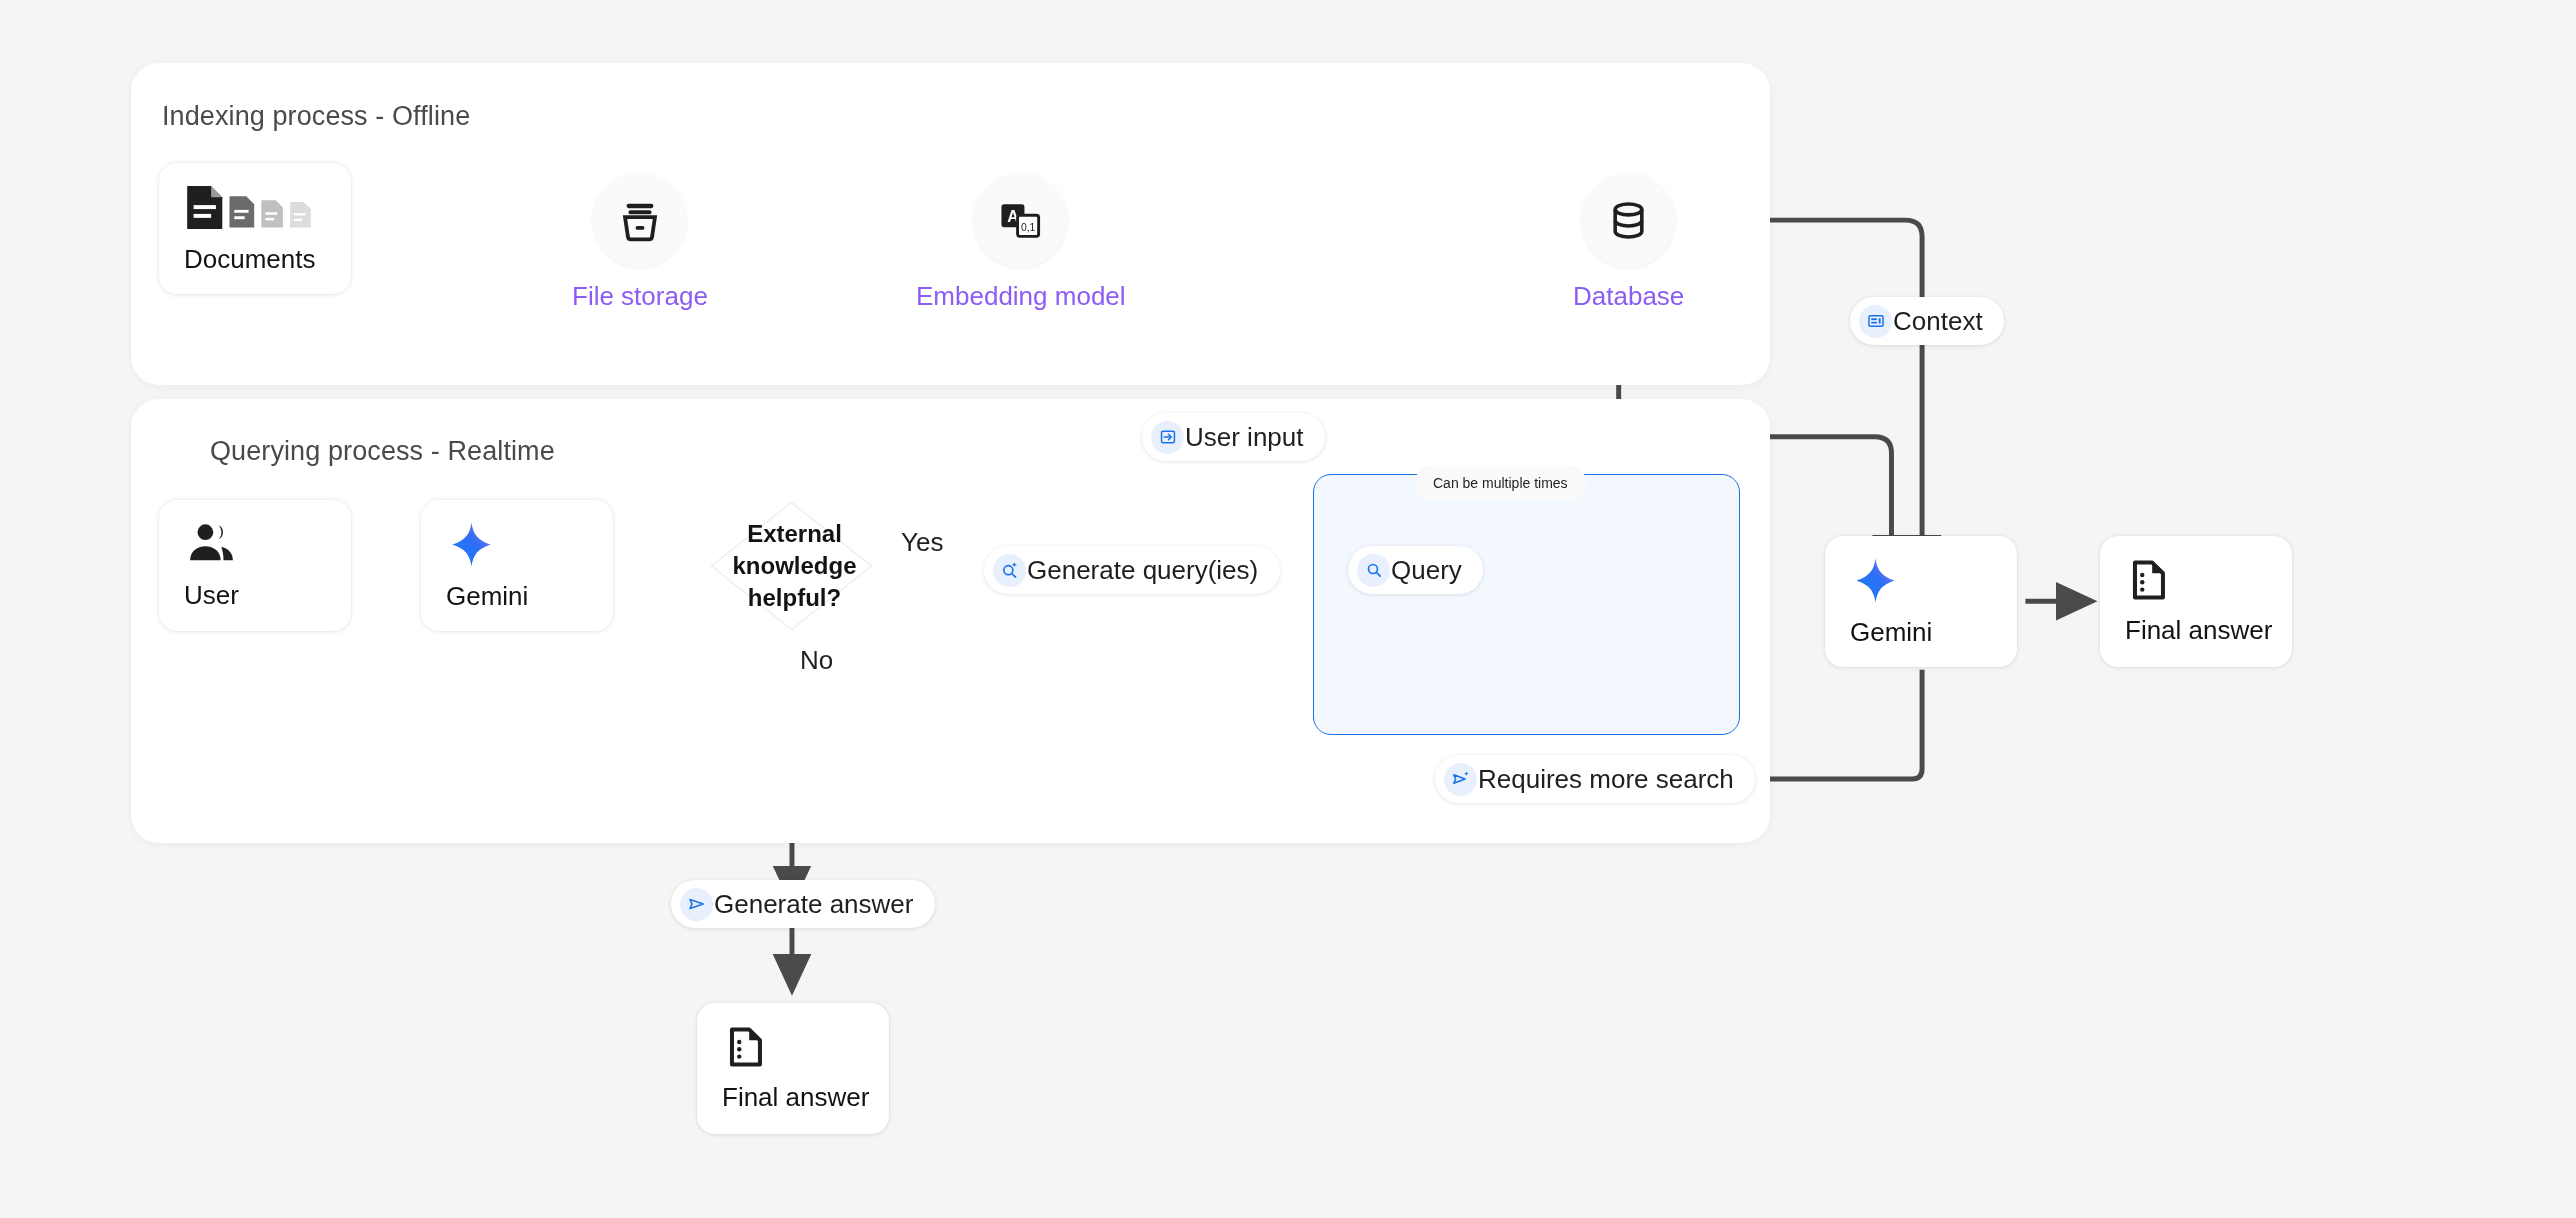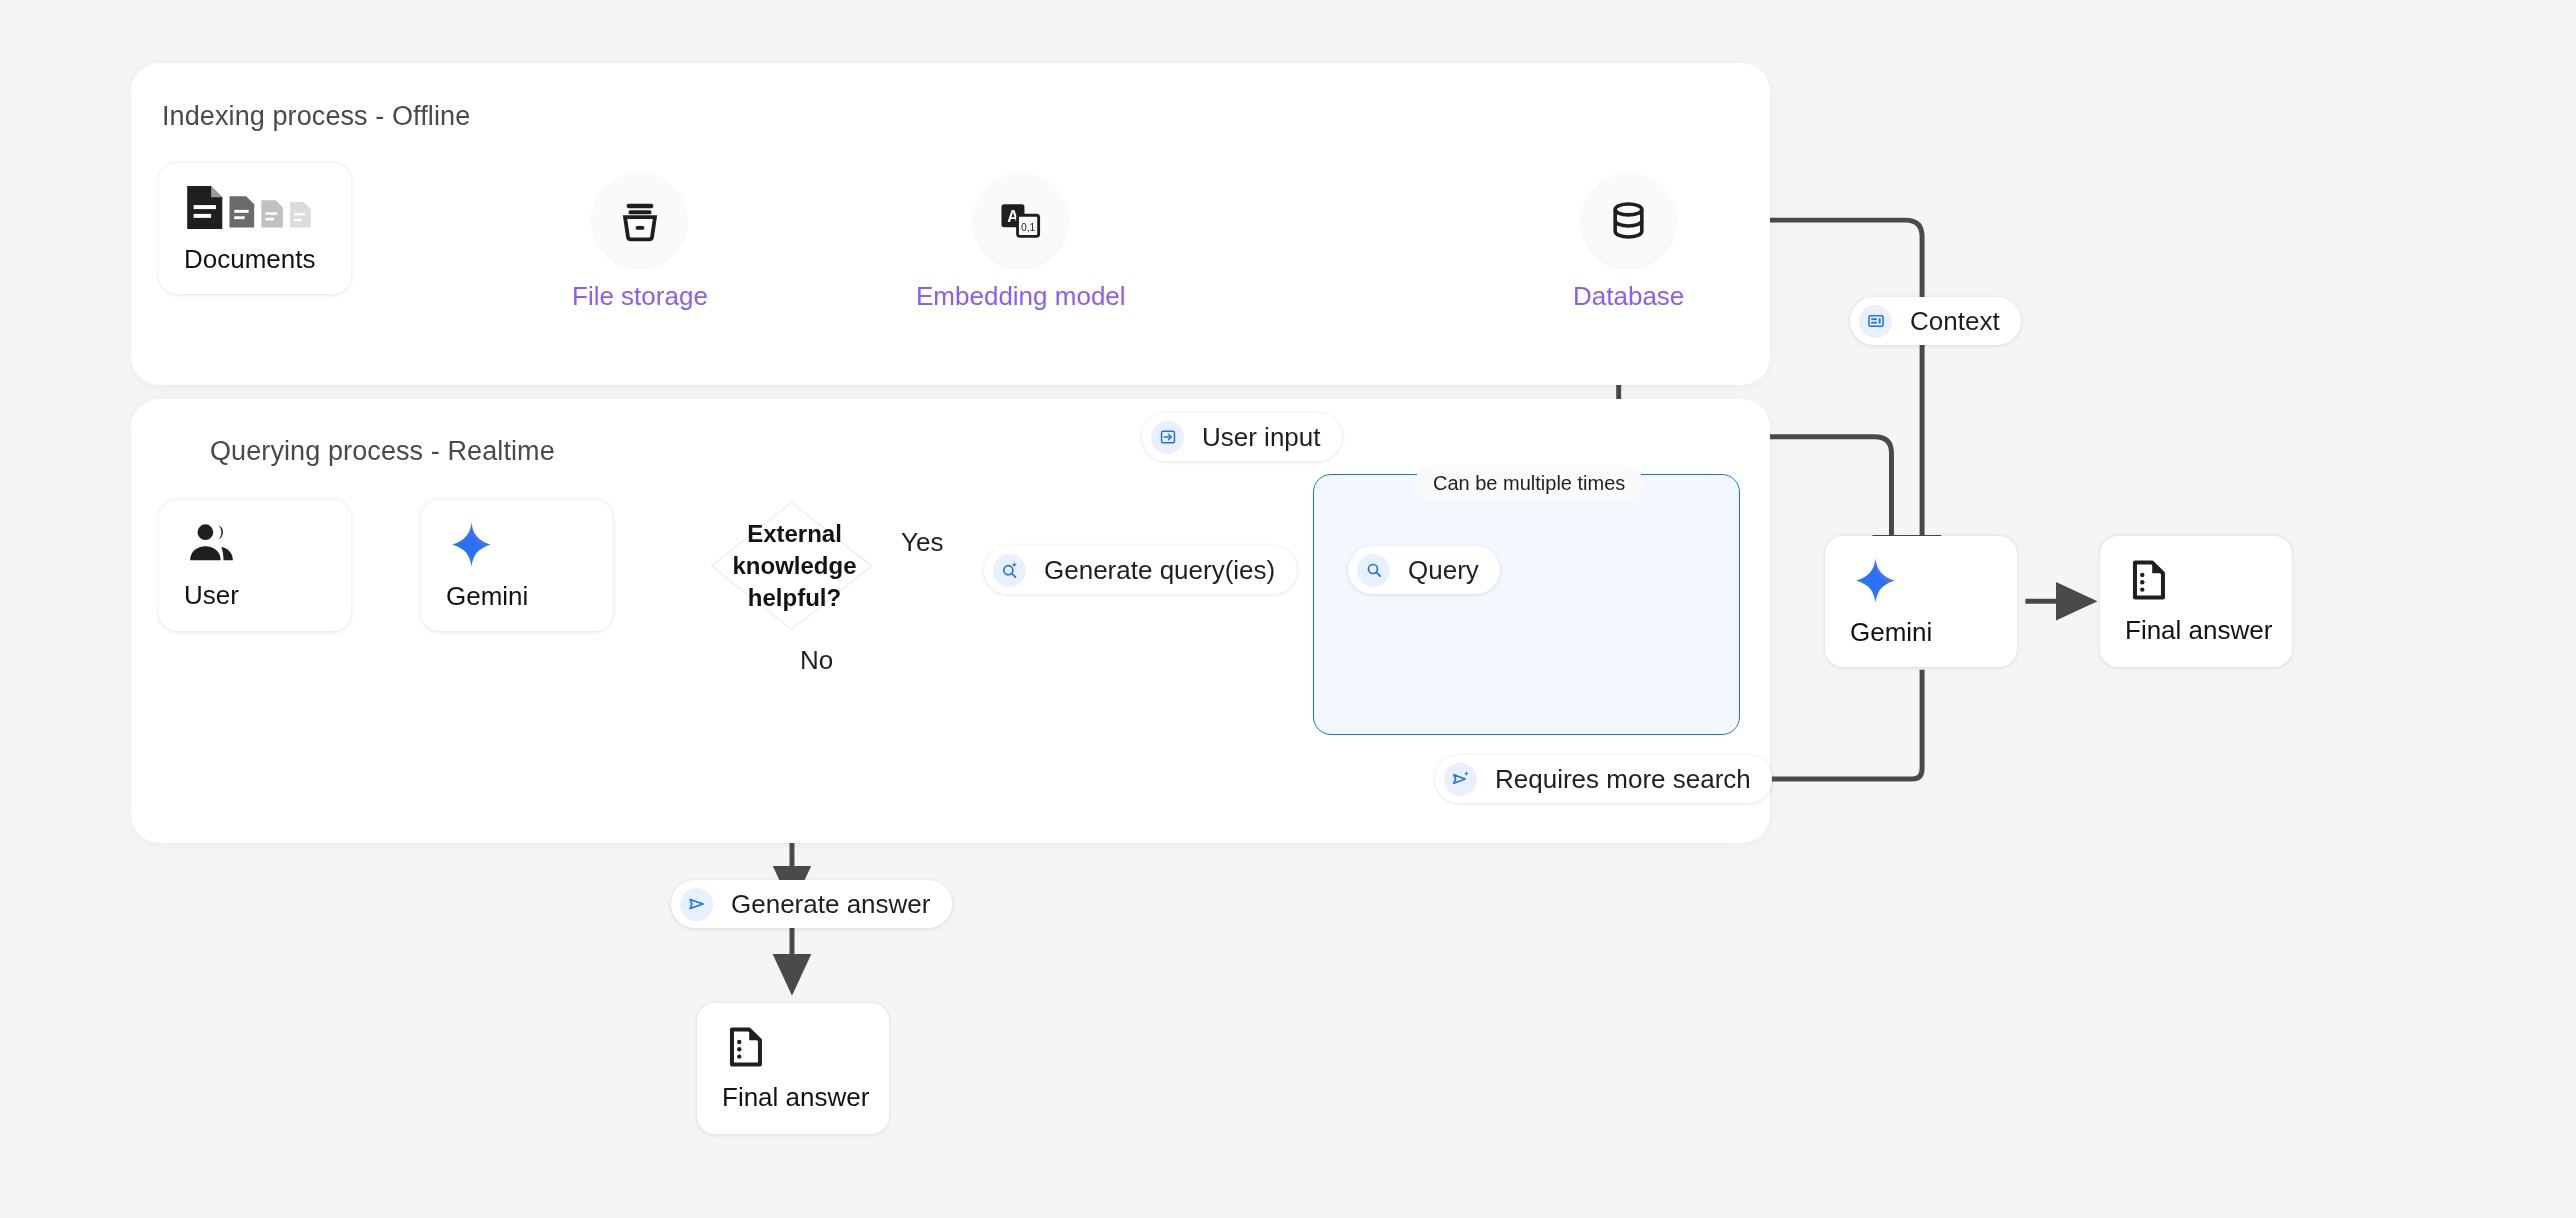--- a/index.html
+++ b/index.html
@@ -41,33 +41,33 @@
     display:flex;align-items:center;justify-content:center;
   }
   .circ-cap{font-size:26px;color:#8b5cf6;margin-top:15px;text-align:center;
             line-height:1.14;white-space:nowrap;}
   .circ-cap.two{white-space:normal;width:149px;}
 
   
   .pill{
     position:absolute;background:#fff;border-radius:826px;
     box-shadow:0 0.8px 4.1px rgba(0,0,0,.12);
-    display:flex;align-items:center;gap:18px;
+    display:flex;align-items:center;gap:1px;
     padding:7.4px 21.5px 7.4px 9px;box-sizing:border-box;height:48px;
   }
   .pill .pico{
     width:33px;height:33px;border-radius:50%;background:#e8f0fe;
     display:flex;align-items:center;justify-content:center;flex:0 0 33px;
   }
   .pill .plabel{font-size:26px;color:#1f1f1f;white-space:nowrap;}
 
   .plainpill{
     position:absolute;background:#fafafa;border-radius:826px;
     padding:5.8px 18px;box-sizing:border-box;
-    font-size:20px;color:#1f1f1f;white-space:nowrap;height:36px;
+    font-size:14px;color:#1f1f1f;white-space:nowrap;height:36px;
     display:flex;align-items:center;
   }
 
   
   .diamond-wrap{position:absolute;width:165px;height:132px;}
   .diamond-shape{
     position:absolute;left:0;top:0;width:165px;height:132px;
   }
   .diamond-text{
     position:absolute;left:3px;top:0;width:165px;height:132px;

